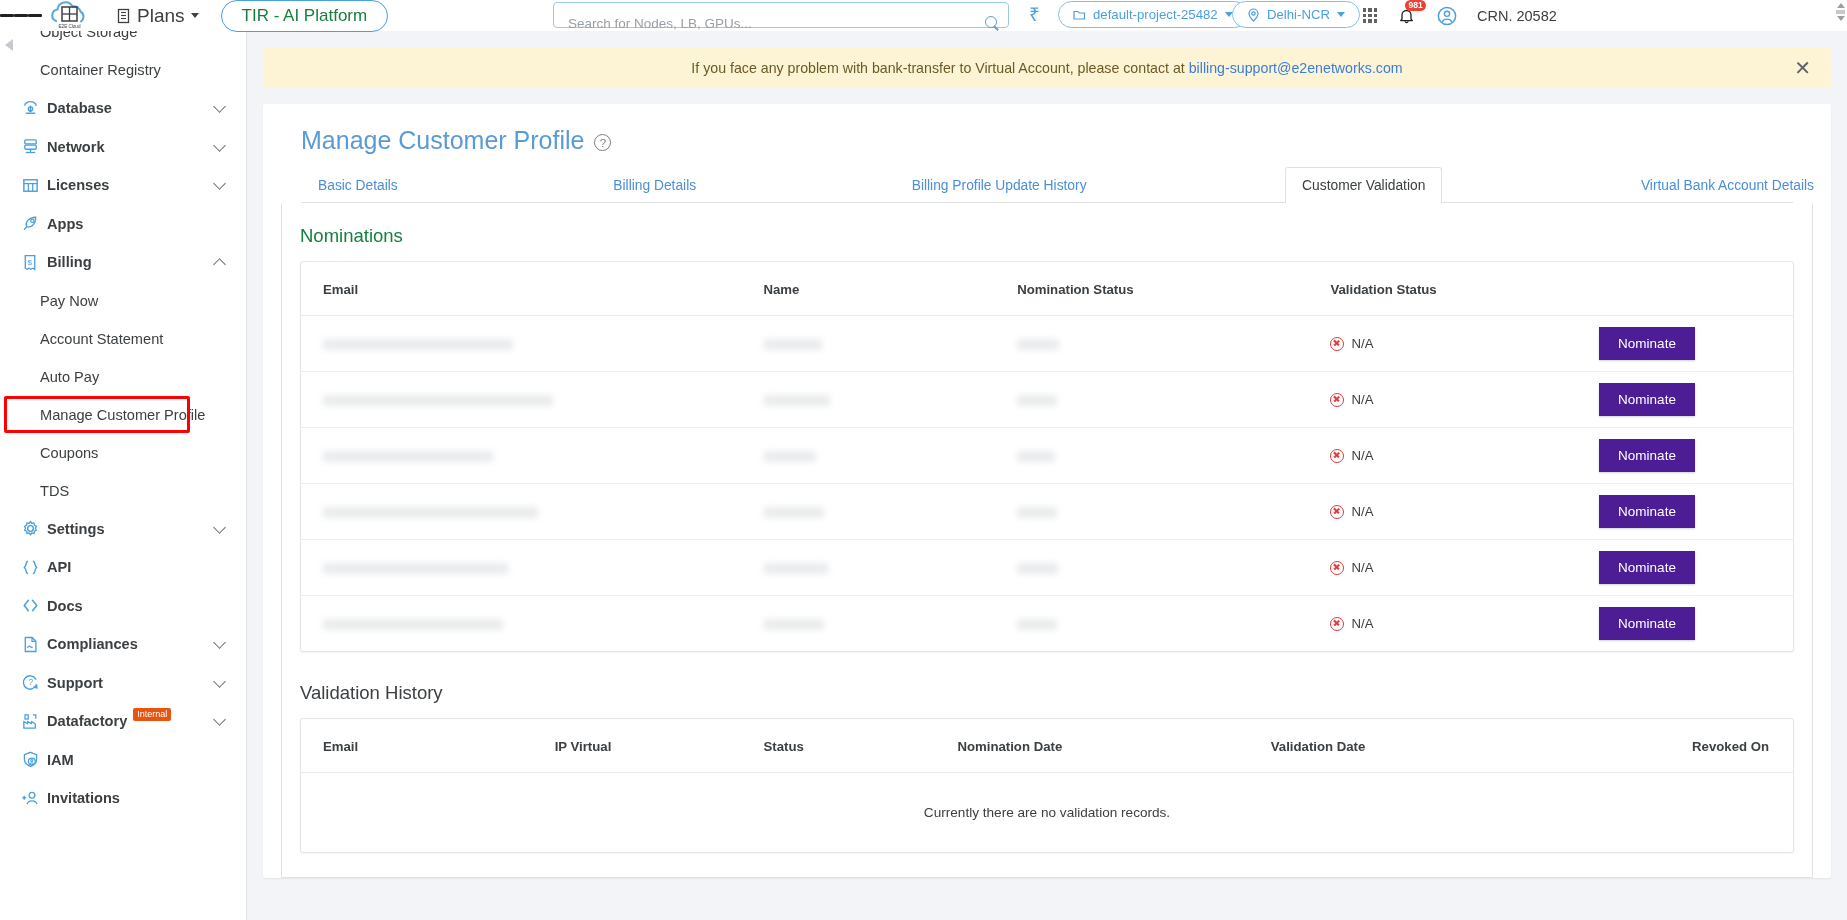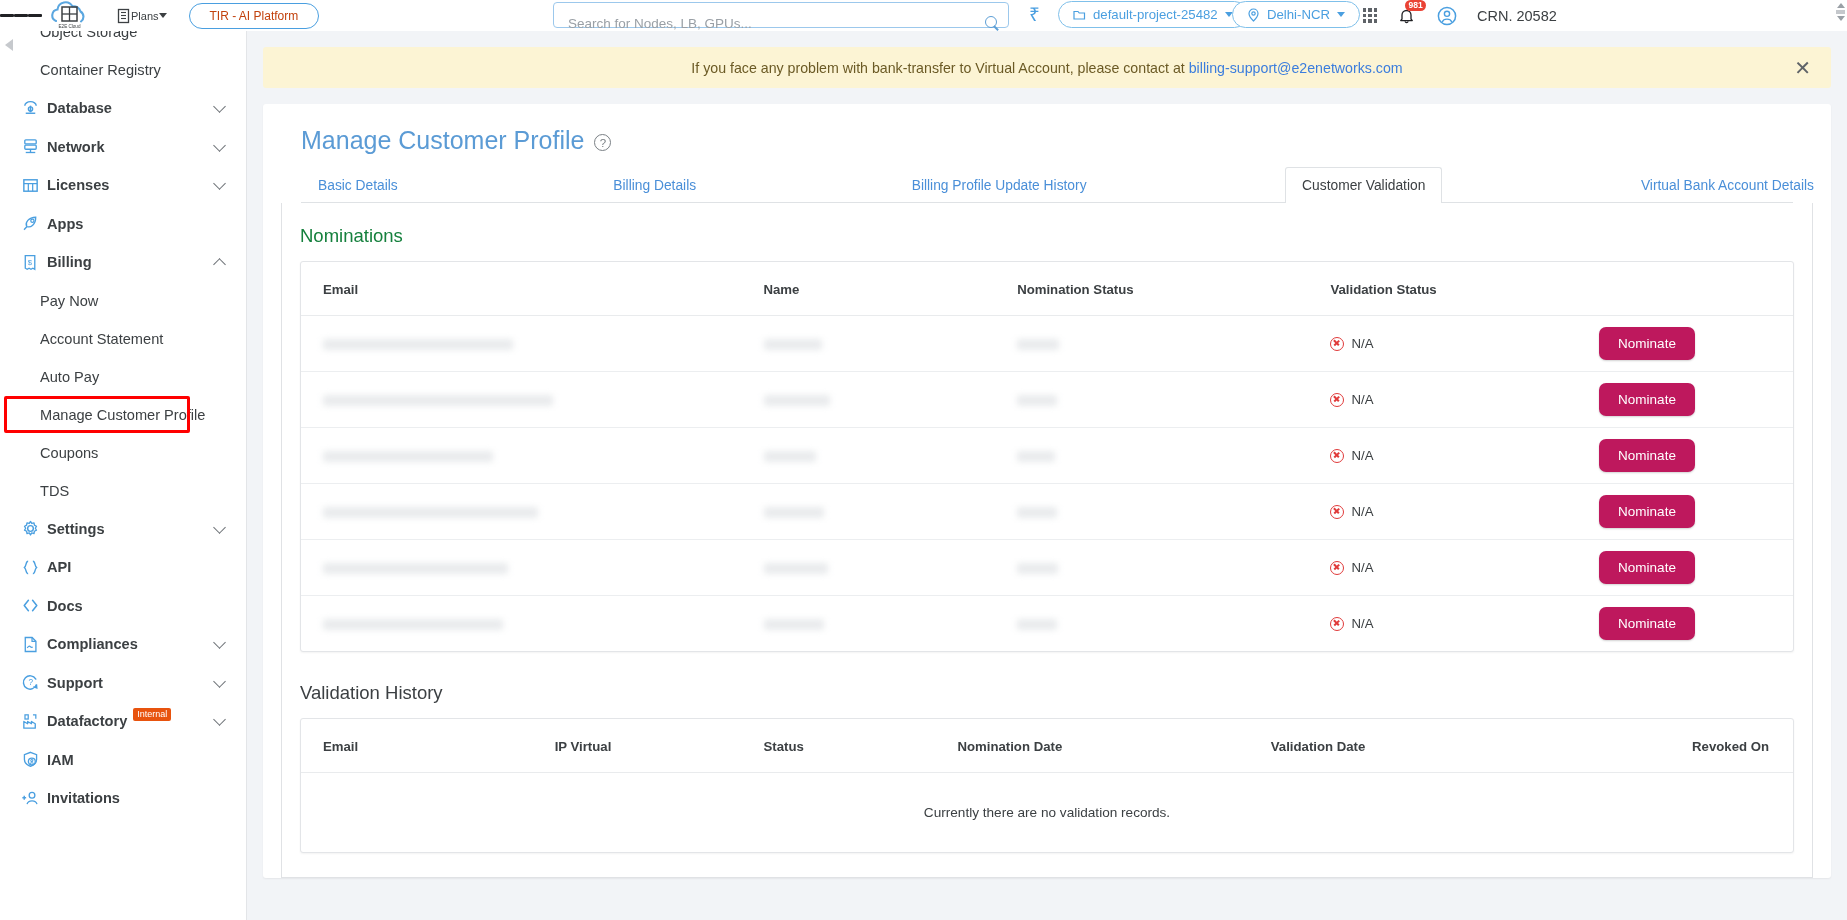--- a/index.html
+++ b/index.html
@@ -14,25 +14,25 @@
   
   .topbar {
     position: absolute; top: 0; left: 0; right: 0; height: 31px;
     background: #ffffff;
     display: flex; align-items: center;
     z-index: 30;
   }
   .hamburger { width: 42px; display: flex; align-items: center; justify-content: center; cursor: pointer; }
   .hamburger span { display: block; width: 22px; height: 2.4px; background: #202124; margin: 2.6px 0; border-radius: 1px; }
   .brand-logo { width: 56px; display: flex; align-items: center; justify-content: center; }
-  .plans-menu { display: flex; align-items: center; margin-left: 18px; cursor: pointer; font-size: 11px; color: #3c4043; }
+  .plans-menu { display: flex; align-items: center; gap: 6px; margin-left: 18px; cursor: pointer; font-size: 19px; color: #3c4043; }
   .plans-menu .caret { width:0;height:0;border-left:4.5px solid transparent;border-right:4.5px solid transparent;border-top:5.5px solid #3c4043; }
   .tir-pill {
     margin-left: 22px; border: 1px solid #4a9fe0; border-radius: 18px;
-    padding: 5px 20px; font-size: 12px; color: #c2410c; background: #fff;
+    padding: 5px 20px; font-size: 17px; color: #15803d; background: #fff;
     cursor: pointer; white-space: nowrap;
   }
   .searchbox {
     position: absolute; left: 553px; top: 2px; width: 456px; height: 26px;
     border: 1px solid #9cc8ec; border-radius: 4px; background: #fff;
     display: flex; align-items: center; padding: 16px 8px 0 12px;
   }
   .searchbox input {
     flex: 1; border: none; outline: none; font-size: 13.5px;
     color: #3c4043; font-family: "Liberation Sans", sans-serif; background: transparent;
@@ -154,21 +154,21 @@
   .x-circle {
     width: 14px; height: 14px; border: 1.6px solid #e03a3a; border-radius: 50%;
     position: relative; flex: 0 0 auto;
   }
   .x-circle::before, .x-circle::after {
     content:""; position:absolute; left:1.6px; top:4.8px; width:7.4px; height:1.5px; background:#e03a3a;
   }
   .x-circle::before { transform: rotate(45deg); }
   .x-circle::after { transform: rotate(-45deg); }
   .btn-nominate {
-    background: #be185d; color: #fff; border: none; border-radius: 7px;
+    background: #4c1d95; color: #fff; border: none; border-radius: 0;
     font-size: 13.5px; padding: 9px 0; width: 96px; cursor: pointer;
     font-family: "Liberation Sans", sans-serif; box-shadow: 0 1px 2px rgba(0,0,0,0.18);
   }
   .empty-row { text-align: center; font-size: 13.6px; color: #3c4043; padding: 32px 0; }
   .vh-title { font-size: 18.5px; color: #3c4043; padding: 30px 0 14px 18px; }
 </style>
 </head>
 <body>
 
 <div class="topbar">

